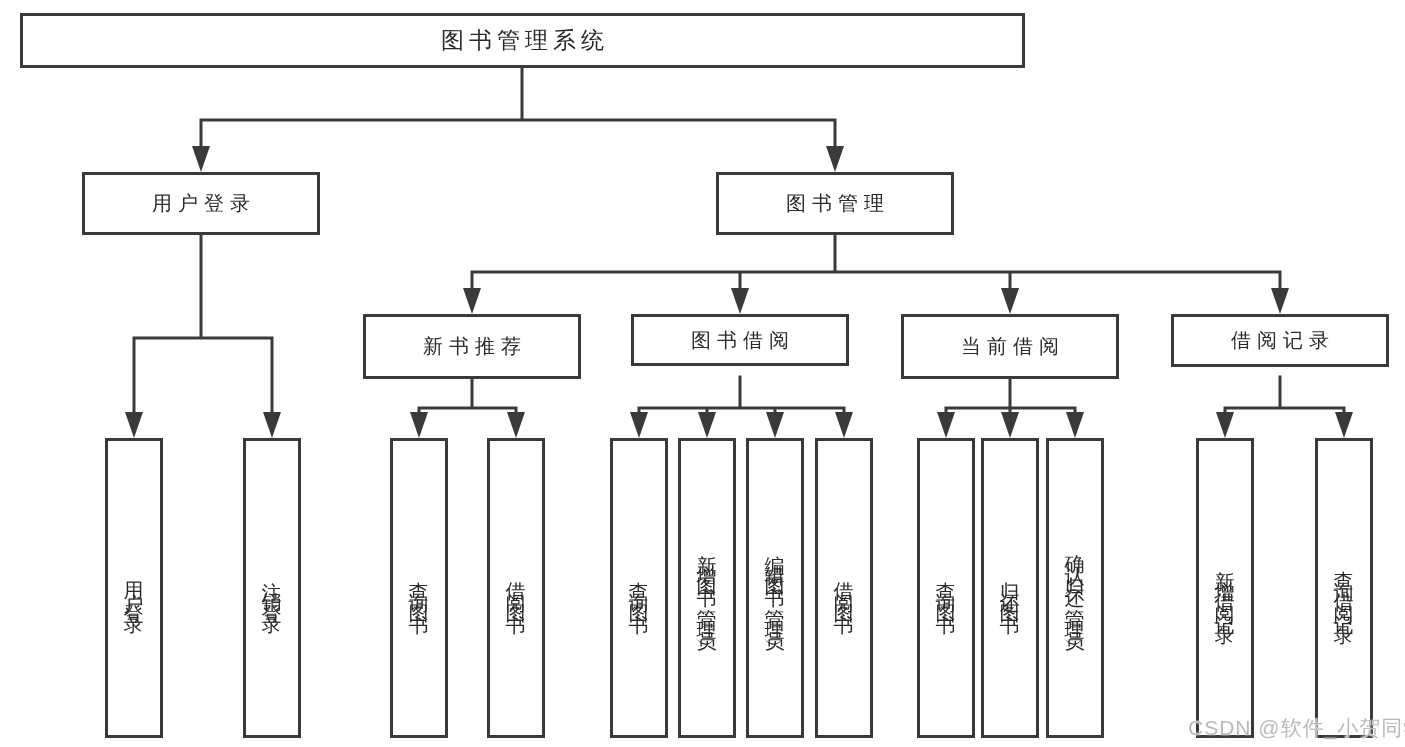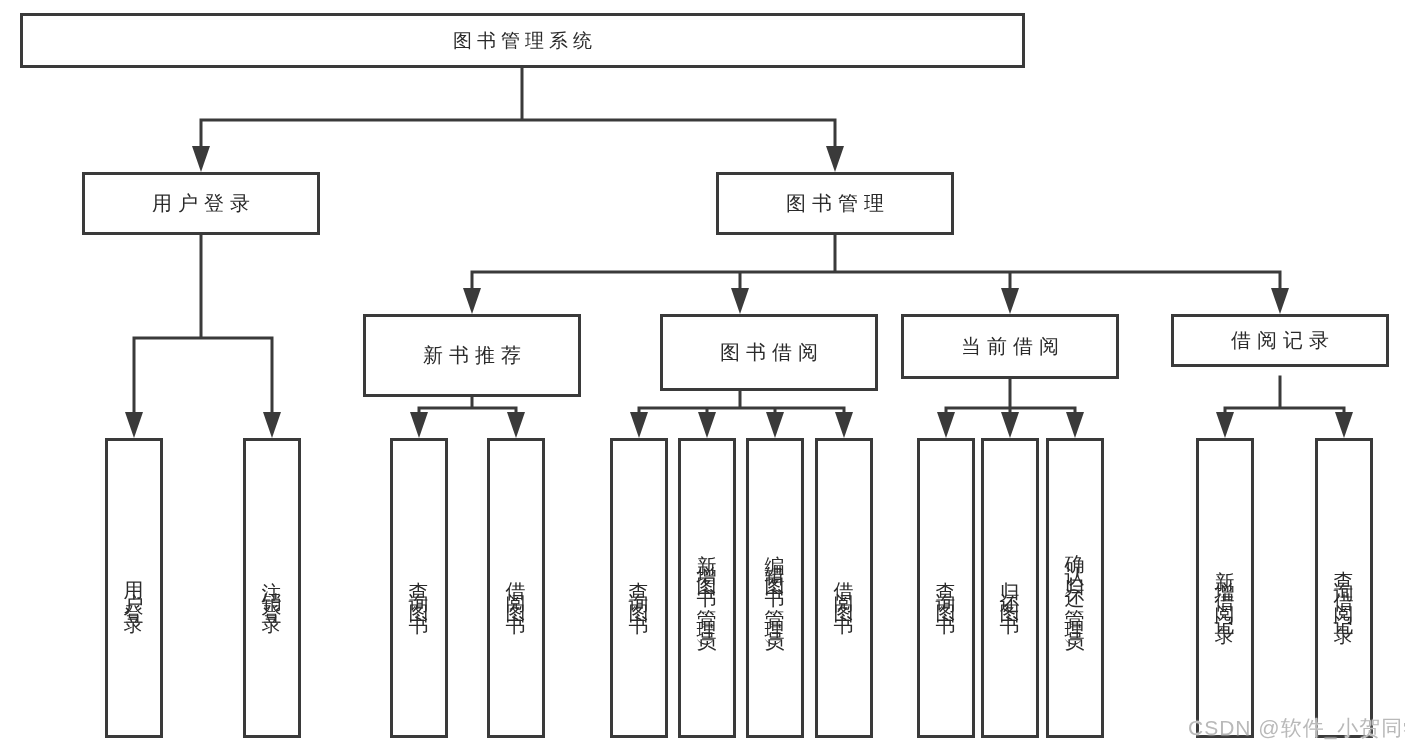--- a/index.html
+++ b/index.html
@@ -6,21 +6,21 @@
   body{
     width:1405px;height:747px;position:relative;background:#ffffff;overflow:hidden;
     font-family:"Liberation Sans","DejaVu Sans",sans-serif;color:#2a2a2a;
   }
   .wires{position:absolute;left:0;top:0;width:1405px;height:747px;z-index:1;}
   .node{
     position:absolute;background:#ffffff;border:3px solid #3a3a3a;box-sizing:border-box;
     display:flex;align-items:center;justify-content:center;z-index:2;
   }
   .hnode{font-size:20px;letter-spacing:6px;text-indent:6px;white-space:nowrap;}
-  .root{font-size:19px;letter-spacing:5px;text-indent:5px;}
+  .root{font-size:23px;letter-spacing:5px;text-indent:5px;}
   .vnode span{
     writing-mode:vertical-rl;text-orientation:mixed;
     font-size:20px;letter-spacing:11px;line-height:1;white-space:nowrap;
   }
   .watermark{
     position:absolute;left:1188px;top:714px;z-index:5;
     font-size:21px;letter-spacing:1px;color:#b9b9b9;
     text-shadow:0 0 2px #ffffff,0 0 1px #ffffff;white-space:nowrap;
   }
 </style>
@@ -71,24 +71,24 @@
   <span>图书管理系统</span>
 </div>
 
 <div class="node hnode" style="left:82px;top:172px;width:238px;height:63px;">
   <span>用户登录</span>
 </div>
 <div class="node hnode" style="left:716px;top:172px;width:238px;height:63px;align-items:center;">
   <span>图书管理</span>
 </div>
 
-<div class="node hnode" style="left:363px;top:314px;width:218px;height:83px;font-family:Liberation Mono, monospace;">
+<div class="node hnode" style="left:363px;top:314px;width:218px;height:65px;font-family:Liberation Mono, monospace;">
   <span>新书推荐</span>
 </div>
-<div class="node hnode" style="left:631px;top:314px;width:218px;height:77px;margin-left:29px;">
+<div class="node hnode" style="left:631px;top:314px;width:218px;height:52px;">
   <span>图书借阅</span>
 </div>
 <div class="node hnode" style="left:901px;top:314px;width:218px;height:65px;">
   <span>当前借阅</span>
 </div>
 <div class="node hnode" style="left:1171px;top:314px;width:218px;height:53px;">
   <span>借阅记录</span>
 </div>
 
 <div class="node vnode" style="left:105px;top:438px;width:58px;height:300px;">

